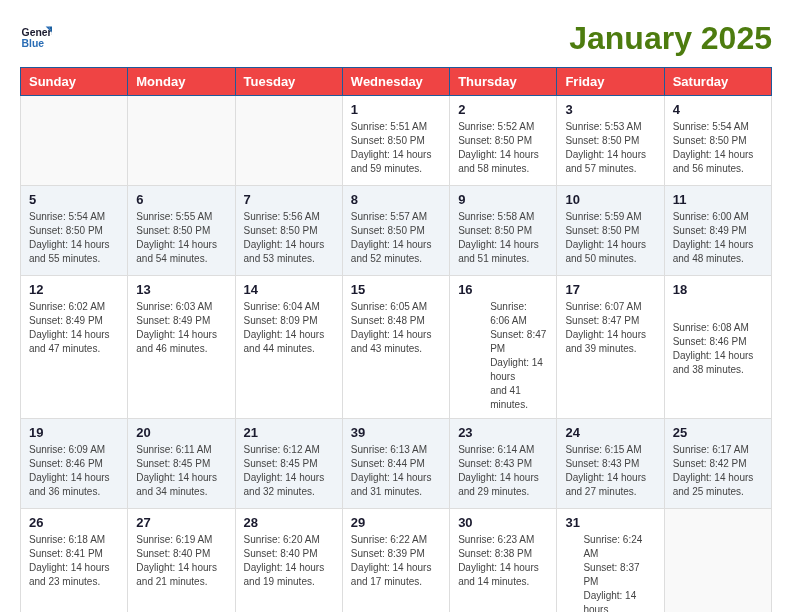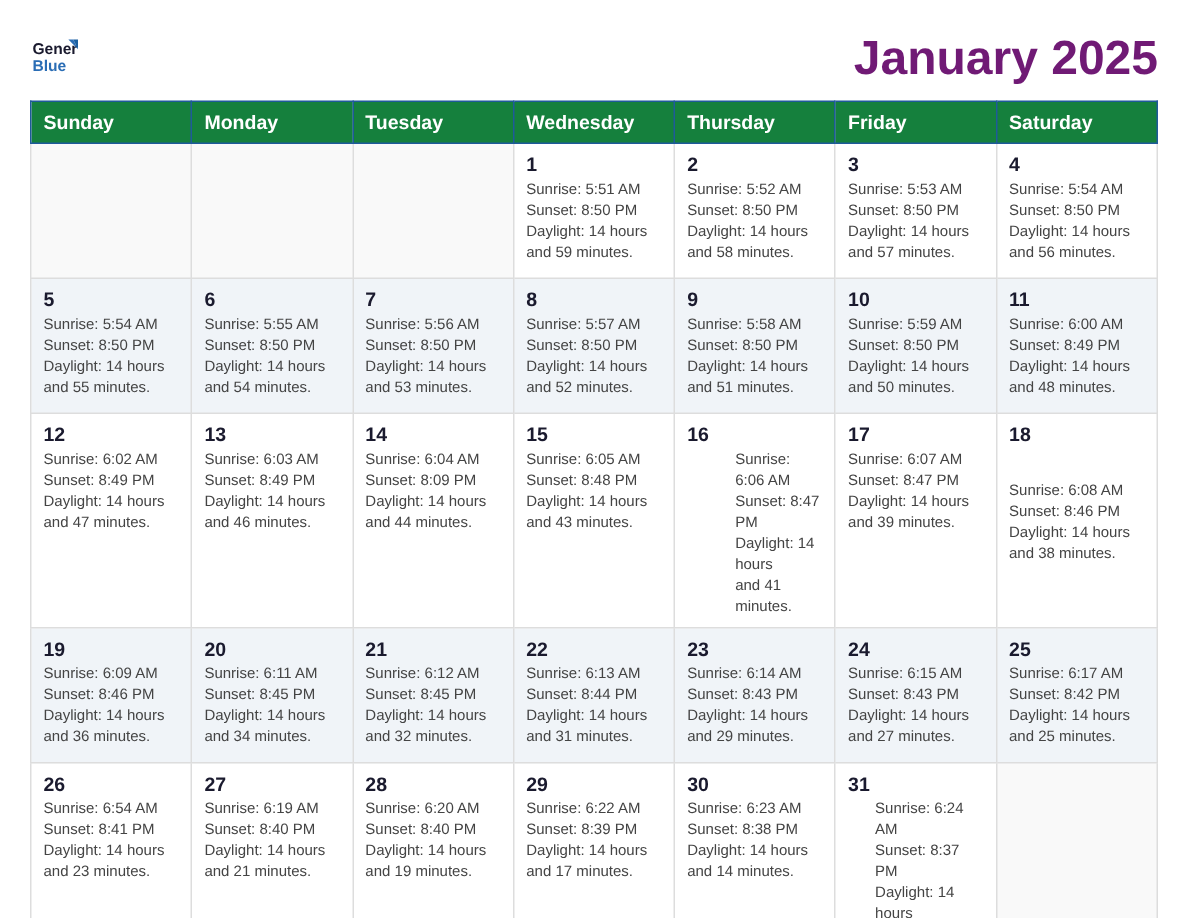--- a/index.html
+++ b/index.html
@@ -24,33 +24,33 @@
     .logo-icon {
       width: 32px;
       height: 32px;
     }
     .title-block {
       text-align: right;
     }
     .month-title {
       font-size: 32px;
       font-weight: bold;
-      color: #701a75;
+      color: #4d7c0f;
     }
     .subtitle {
       font-size: 14px;
       color: #333;
     }
     .calendar {
       width: 100%;
       border-collapse: collapse;
       border: 1px solid #ccc;
     }
     .calendar th {
-      background: #15803d;
+      background: #ef4444;
       color: #fff;
       font-size: 13px;
       font-weight: bold;
       padding: 6px 8px;
       text-align: left;
       border: 1px solid #1f5a9a;
     }
     .calendar td {
       width: 107px;
       vertical-align: top;
@@ -260,21 +260,21 @@
 and 34 minutes.</div>
         </td>
         <td>
           <div class="day-number">21</div>
           <div class="day-info" style="white-space: pre-line;">Sunrise: 6:12 AM
 Sunset: 8:45 PM
 Daylight: 14 hours
 and 32 minutes.</div>
         </td>
         <td>
-          <div class="day-number">22</div>
+          <div class="day-number">39</div>
           <div class="day-info" style="white-space: pre-line;">Sunrise: 6:13 AM
 Sunset: 8:44 PM
 Daylight: 14 hours
 and 31 minutes.</div>
         </td>
         <td>
           <div class="day-number">23</div>
           <div class="day-info" style="white-space: pre-line;">Sunrise: 6:14 AM
 Sunset: 8:43 PM
 Daylight: 14 hours
@@ -291,21 +291,21 @@
           <div class="day-number">25</div>
           <div class="day-info" style="white-space: pre-line;">Sunrise: 6:17 AM
 Sunset: 8:42 PM
 Daylight: 14 hours
 and 25 minutes.</div>
         </td>
       </tr>
       <tr>
         <td>
           <div class="day-number">26</div>
-          <div class="day-info" style="white-space: pre-line;">Sunrise: 6:54 AM
+          <div class="day-info" style="white-space: pre-line;">Sunrise: 6:18 AM
 Sunset: 8:41 PM
 Daylight: 14 hours
 and 23 minutes.</div>
         </td>
         <td>
           <div class="day-number">27</div>
           <div class="day-info" style="white-space: pre-line;">Sunrise: 6:19 AM
 Sunset: 8:40 PM
 Daylight: 14 hours
 and 21 minutes.</div>

